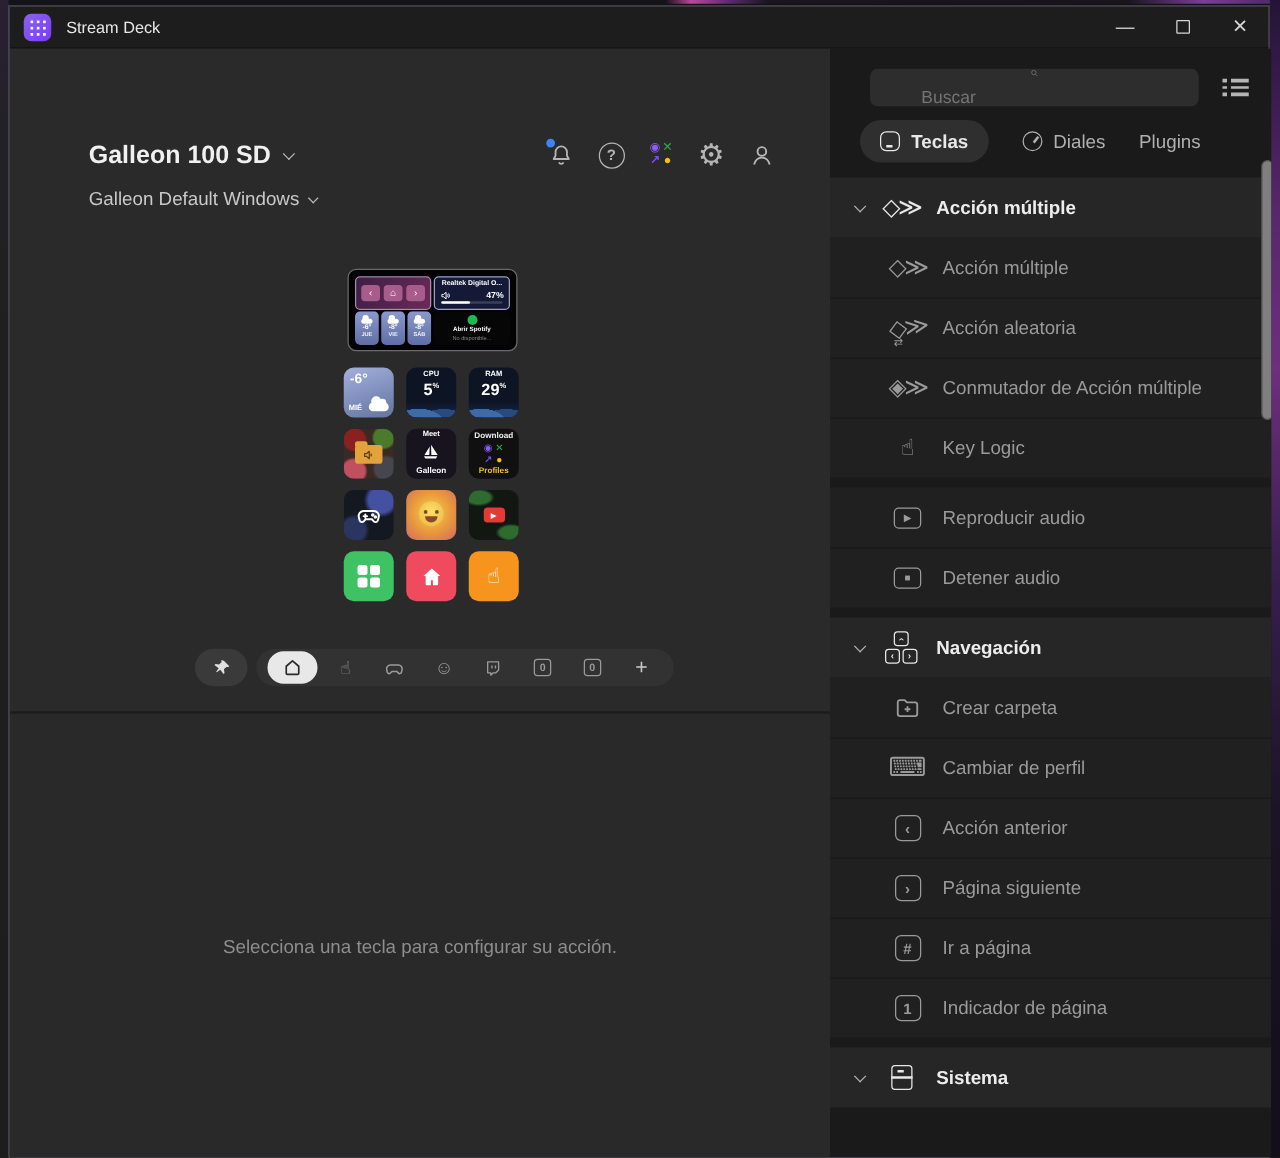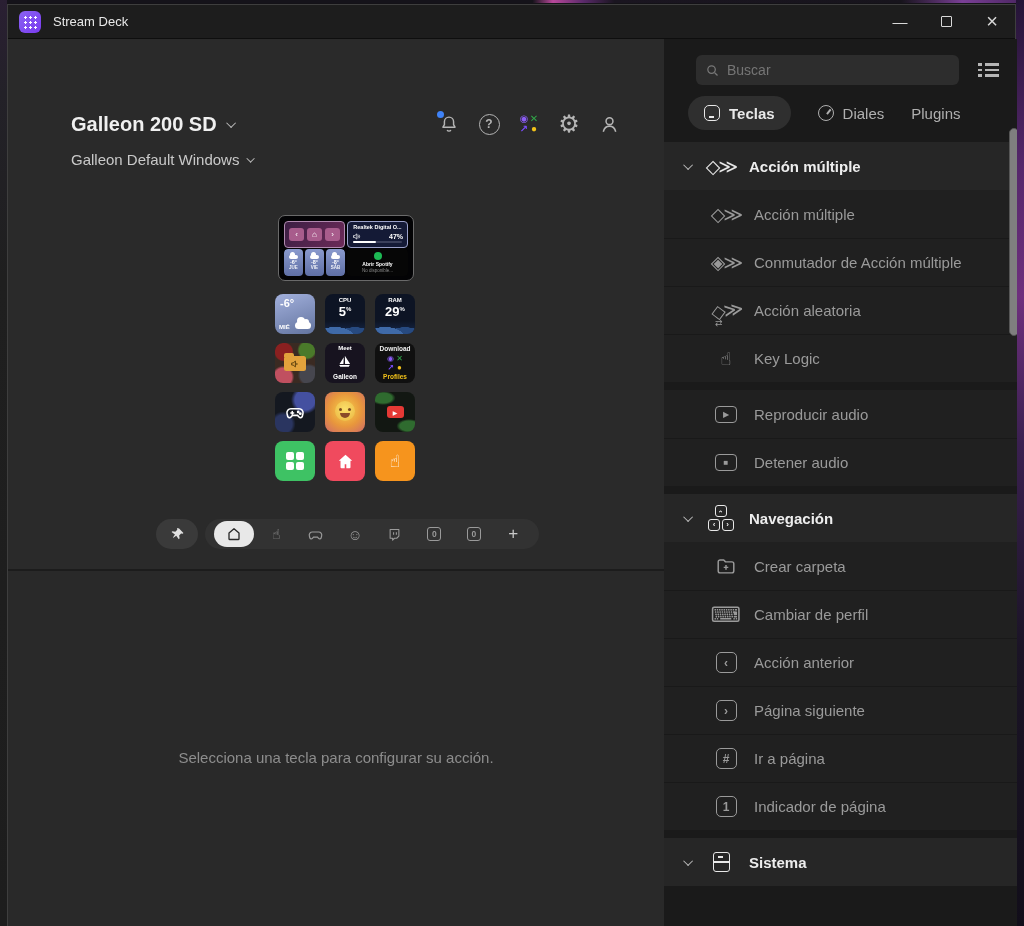--- a/index.html
+++ b/index.html
@@ -112,21 +112,21 @@
   .g-smiley::before{content:"☺";font-size:15px;}
   .zero-box{width:14px;height:14px;border:1.6px solid currentColor;border-radius:3px;font-size:8.5px;font-weight:700;display:flex;align-items:center;justify-content:center;}
   .plus{font-size:17px;color:#c9c9c9;}
 
   
   .inspector{position:absolute;left:0;right:0;top:530px;bottom:0;background:#292929;border-top:2px solid #1c1c1c;}
   .empty-msg{position:absolute;left:0;right:0;top:178px;text-align:center;font-size:15px;font-weight:400;color:#8d8d8d;}
 
   
   .right{position:absolute;left:656px;top:34px;width:353px;bottom:0;background:#1a1a1a;overflow:hidden;}
-  .search{position:absolute;left:32px;top:16px;width:263px;height:30px;background:#2d2d2d;border-radius:6px;display:flex;align-items:center;padding:0 9px;gap:7px;}
+  .search{position:absolute;left:32px;top:16px;width:263px;height:30px;background:#2d2d2d;border-radius:6px;display:flex;align-items:center;padding:0 9px;gap:7px;flex-direction:column;}
   .search input{flex:1;background:transparent;border:none;outline:none;color:#cfcfcf;font-size:14px;font-family:inherit;}
   .search input::placeholder{color:#757575;}
   .list-toggle{position:absolute;left:314px;top:20px;width:22px;height:22px;display:flex;flex-direction:column;justify-content:center;gap:3px;}
   .list-toggle i{display:block;height:2.6px;width:21px;background:linear-gradient(90deg,#b5b5b5 0 4px,transparent 4px 7px,#b5b5b5 7px 100%);}
   .tabs{position:absolute;left:24px;top:57px;height:34px;display:flex;align-items:center;gap:27px;}
   .tab{display:flex;align-items:center;gap:9px;color:#b0b0b0;font-size:15px;}
   .tab.active{background:#2f2f2f;border-radius:17px;height:34px;padding:0 16px;color:#e8e8e8;font-weight:600;}
   .ic-key{width:16px;height:16px;border:1.7px solid currentColor;border-radius:5px;position:relative;}
   .ic-key::after{content:"";position:absolute;left:4px;bottom:2.5px;width:5px;height:1.8px;background:currentColor;}
   .ic-dial{width:16px;height:16px;border:1.7px solid currentColor;border-radius:50%;position:relative;}
@@ -181,21 +181,21 @@
       <div class="win-btn btn-max">
           <i></i>
         </div>
       <div class="win-btn btn-close">×</div>
     </div>
   </div>
 
   <div class="left">
 
     <div class="device-row">
-      <span>Galleon 200 SD</span>
+      <span>Galleon 100 SD</span>
       <span class="chev"></span>
     </div>
     <div class="profile-row">
       <span>Galleon Default Windows</span>
       <span class="chev sm"></span>
     </div>
 
     <div class="header-actions">
       <span class="ha">
         <svg viewBox="0 0 24 24" width="22" height="22" fill="none" stroke="#b5b5b5" stroke-width="1.6" stroke-linejoin="round">
@@ -412,26 +412,26 @@
           <span class="chev"></span>
           <span class="sec-icon g-multi"></span>
           <span class="sec-title">Acción múltiple</span>
         </div>
         <div class="sec-items">
           <div class="act-row">
             <span class="act-icon g-multi"></span>
             <span class="act-label">Acción múltiple</span>
           </div>
           <div class="act-row">
+            <span class="act-icon g-random"></span>
+            <span class="act-label">Acción aleatoria</span>
+          </div>
+          <div class="act-row">
             <span class="act-icon g-switch"></span>
             <span class="act-label">Conmutador de Acción múltiple</span>
-          </div>
-          <div class="act-row">
-            <span class="act-icon g-random"></span>
-            <span class="act-label">Acción aleatoria</span>
           </div>
           <div class="act-row">
             <span class="act-icon g-keylogic"></span>
             <span class="act-label">Key Logic</span>
           </div>
         </div>
       </div>
 
       <div class="section">
         <div class="sec-items">

